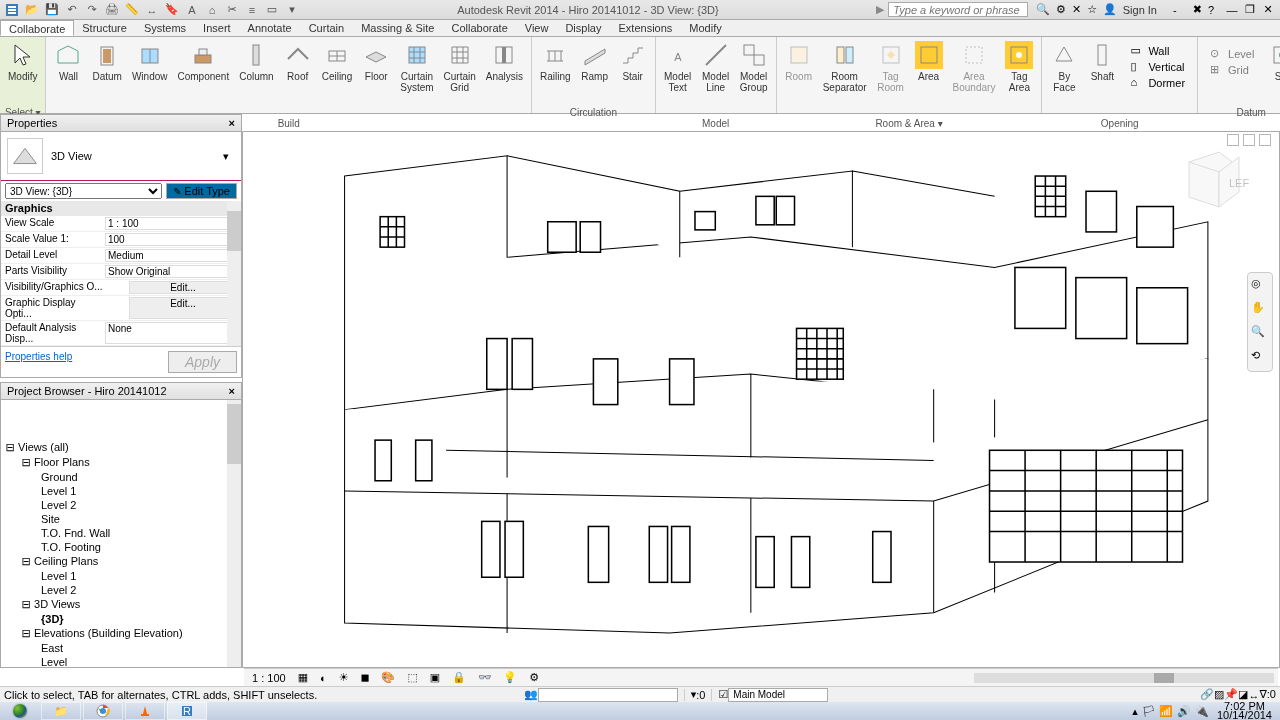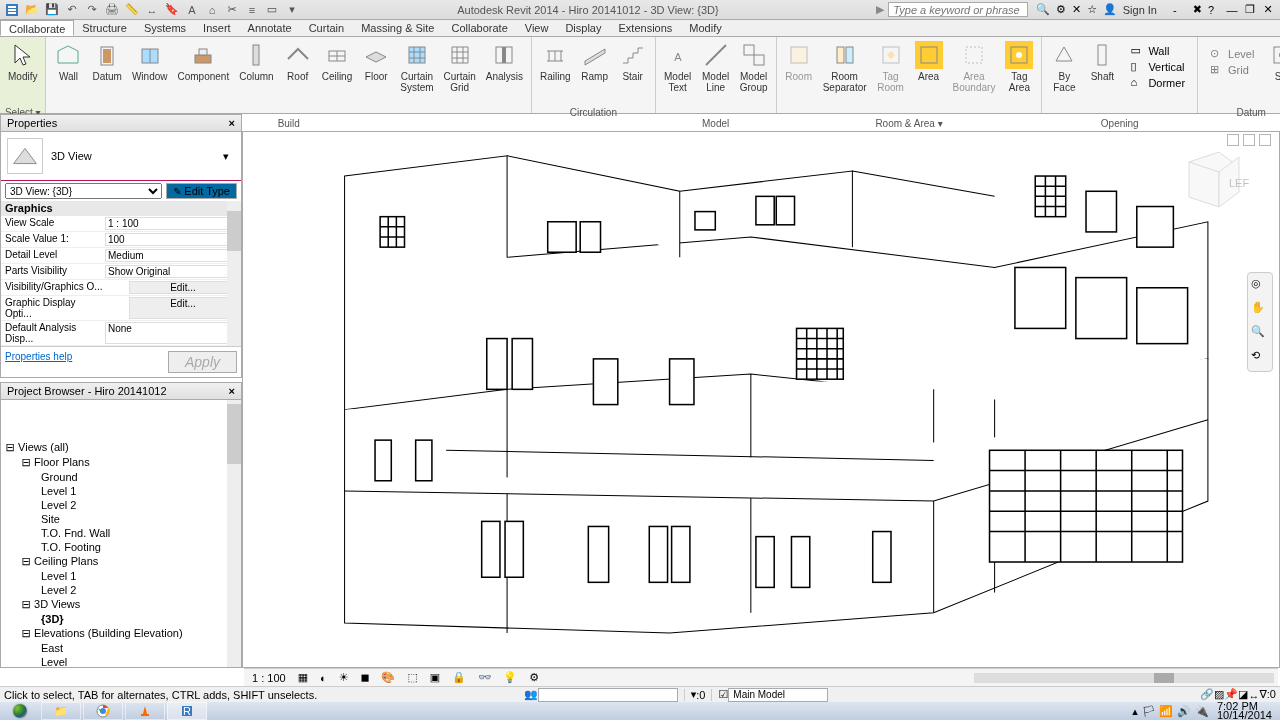--- a/index.html
+++ b/index.html
@@ -81,21 +81,21 @@
 .status-bar .hint { flex: 0 0 520px; }
 .status-sep { width: 1px; height: 12px; background: #ccc; margin: 0 6px; }
 .status-dd { border: 1px solid #aaa; background: #fff; padding: 0 4px; height: 14px; min-width: 100px; font-size: 10px; }
 
 
 .taskbar { position: absolute; bottom: 0; left: 0; right: 0; height: 18px; background: linear-gradient(#dde5f0,#c0cde0); display: flex; align-items: center; }
 .start-btn { width: 40px; height: 18px; display: flex; align-items: center; justify-content: center; cursor: pointer; }
 .orb { width: 14px; height: 14px; border-radius: 50%; background: radial-gradient(circle at 30% 30%, #7fc241, #3a8a1f 40%, #1a5a8a 60%, #f0b030); box-shadow: 0 0 2px rgba(0,0,0,0.4); }
 .task-item { width: 40px; height: 18px; border: 1px solid rgba(255,255,255,0.5); margin: 0 1px; display: flex; align-items: center; justify-content: center; cursor: pointer; }
 .tray { margin-left: auto; display: flex; align-items: center; gap: 4px; padding-right: 4px; }
-.clock { text-align: left; font-size: 9px; line-height: 9px; padding: 0 4px; }
+.clock { text-align: center; font-size: 9px; line-height: 9px; padding: 0 4px; }
 
 svg.ico { width: 100%; height: 100%; }
 .scroll-track { background: #eee; }
 </style>
 </head>
 <body>
 
 <div class="titlebar">
   <div class="qat">
     <div class="qat-btn">

